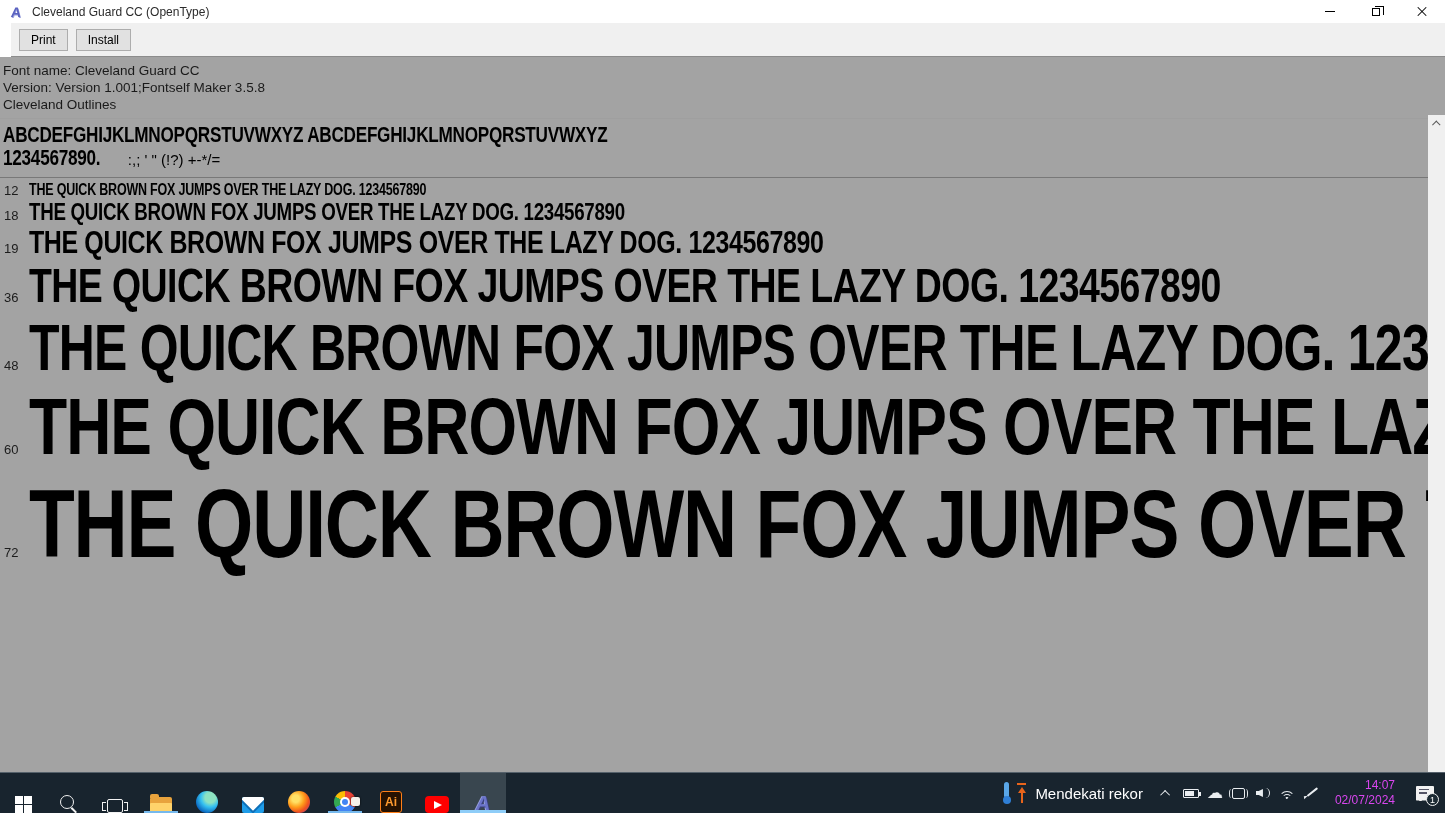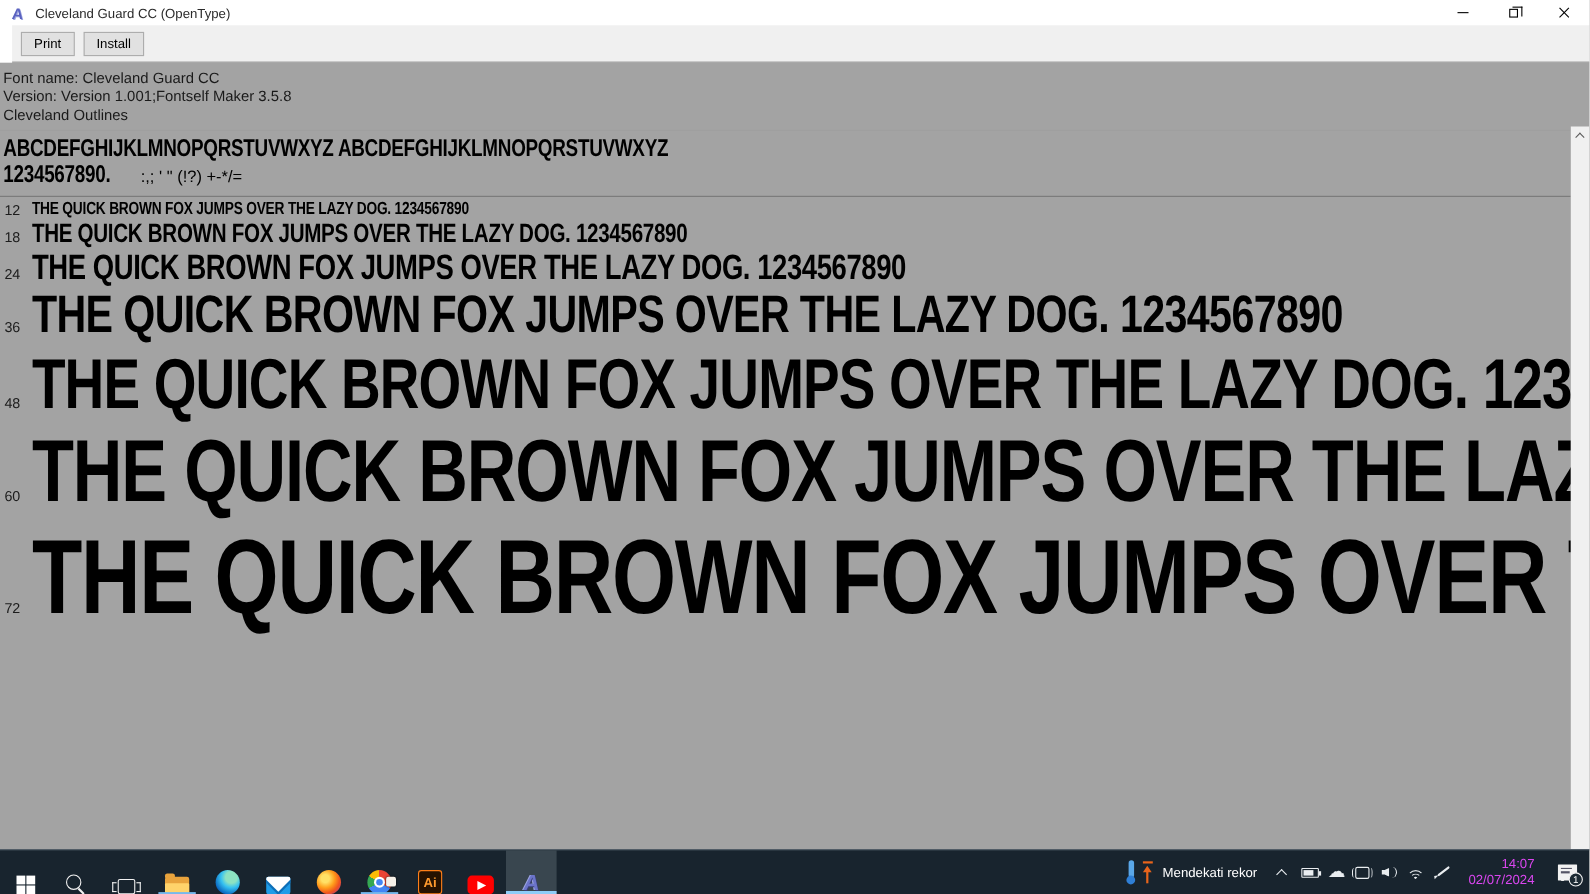--- a/index.html
+++ b/index.html
@@ -100,21 +100,21 @@
 
   
   .tb-weather { display:flex; align-items:center; gap:9px; padding:0 12px; flex:0 0 auto; }
   .i-thermo { position:relative; width:8px; height:22px; }
   .i-thermo .tube { position:absolute; left:2px; top:0; width:5px; height:16px; background:#5aa7e8; border-radius:3px; }
   .i-thermo .bulb { position:absolute; left:0.5px; bottom:0; width:8px; height:8px; background:#2f7fd6; border-radius:50%; }
   .i-arrowup { position:relative; width:9px; height:20px; margin-left:-2px; }
   .i-arrowup .bar { position:absolute; top:0; left:0; width:9px; height:2px; background:#e8641b; }
   .i-arrowup .head { position:absolute; top:4px; left:0.5px; border-bottom:6px solid #e8641b; border-left:4px solid transparent; border-right:4px solid transparent; }
   .i-arrowup .stem { position:absolute; top:9px; left:3.5px; width:2px; height:11px; background:#e8641b; }
-  .weather-label { color:#fff; font-size:12px; }
+  .weather-label { color:#fff; font-size:15px; }
 
   
   .tray { display:flex; align-items:center; gap:0; flex:0 0 auto; }
   .tray-item { width:24px; height:41px; display:flex; align-items:center; justify-content:center; color:#e9edf0; }
   .i-chevup { width:7px; height:7px; border-left:1.6px solid #e9edf0; border-top:1.6px solid #e9edf0; transform:rotate(45deg) translateY(2px); }
   .i-batt { position:relative; width:16px; height:9px; border:1.2px solid #e9edf0; border-radius:1px; }
   .i-batt:before { content:""; position:absolute; right:-3px; top:2px; width:2px; height:4px; background:#e9edf0; }
   .i-batt:after { content:""; position:absolute; left:1px; top:1px; bottom:1px; width:9px; background:#e9edf0; }
   .i-cloud { font-size:16px; line-height:16px; }
   .i-cast { position:relative; width:13px; height:11px; border:1.3px solid #e9edf0; border-radius:2px; }
@@ -186,21 +186,21 @@
     <span class="size-label">12</span>
     <span class="sample-text ath" style="font-size: 16px;">THE QUICK BROWN FOX JUMPS OVER THE LAZY DOG. 1234567890</span>
   </div>
 
   <div class="sample-row">
     <span class="size-label">18</span>
     <span class="sample-text ath" style="font-size: 24px;">THE QUICK BROWN FOX JUMPS OVER THE LAZY DOG. 1234567890</span>
   </div>
 
   <div class="sample-row">
-    <span class="size-label">24</span>
+    <span class="size-label">19</span>
     <span class="sample-text ath" style="font-size: 32px;">THE QUICK BROWN FOX JUMPS OVER THE LAZY DOG. 1234567890</span>
   </div>
 
   <div class="sample-row">
     <span class="size-label">36</span>
     <span class="sample-text ath" style="font-size: 48px;">THE QUICK BROWN FOX JUMPS OVER THE LAZY DOG. 1234567890</span>
   </div>
 
   <div class="sample-row">
     <span class="size-label">48</span>

